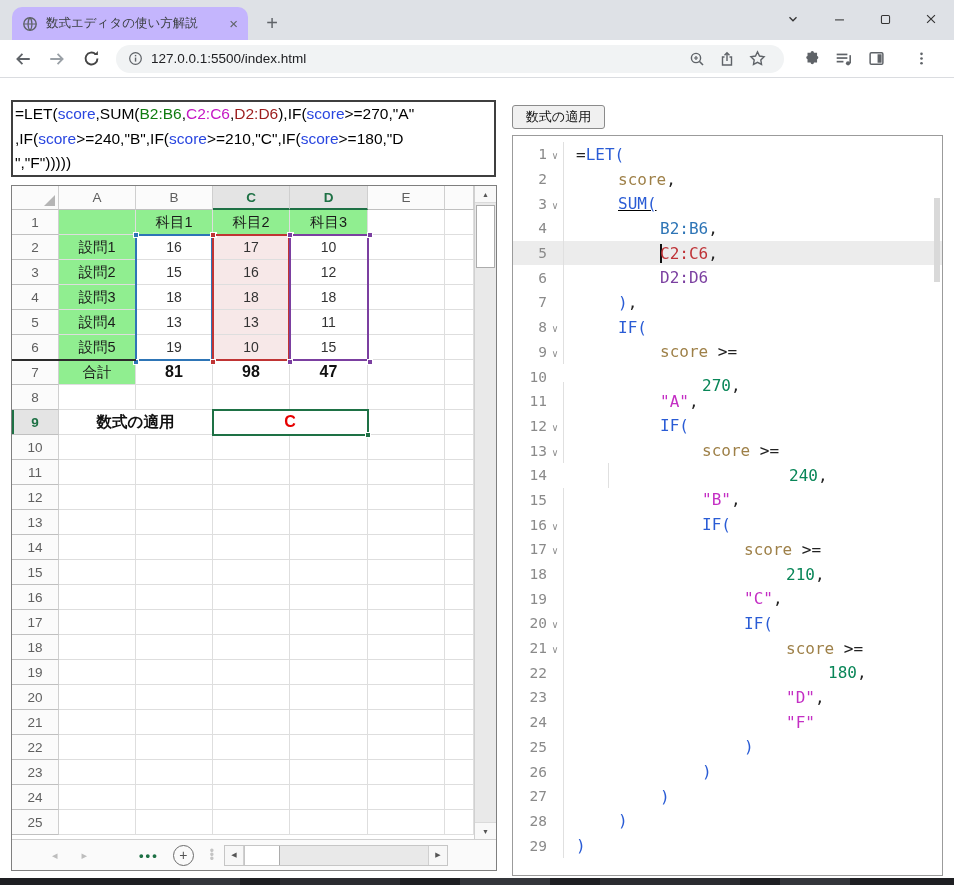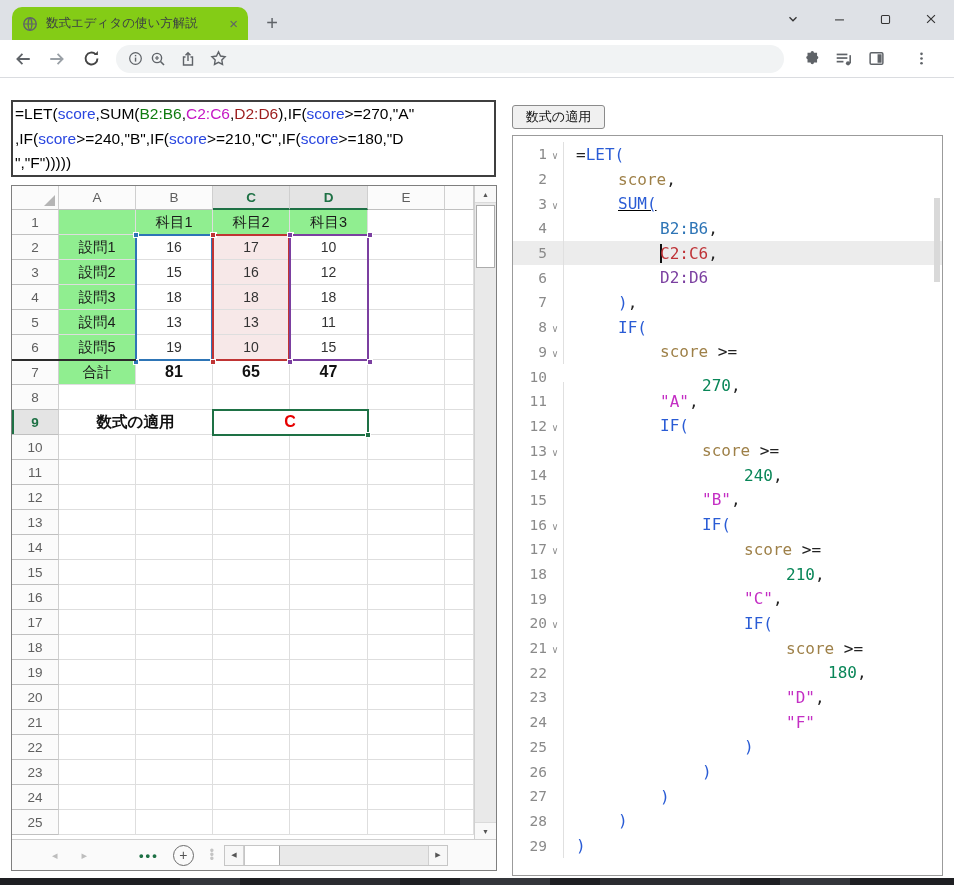--- a/index.html
+++ b/index.html
@@ -2,21 +2,21 @@
 <html><head>
 <meta charset="utf-8">
 <style>
   * { box-sizing: border-box; margin: 0; padding: 0; }
   html,body { width:954px; height:885px; overflow:hidden; }
   body { font-family:"Liberation Sans", sans-serif; background:#fff; }
   .window { position:relative; width:954px; height:885px; overflow:hidden; background:#fff; }
 
   
   .tabbar { position:absolute; left:0; top:0; width:954px; height:40px; background:#DEE1E6; }
-  .tab { position:absolute; left:12px; top:7px; width:236px; height:33px; background:#84cc16;
+  .tab { position:absolute; left:12px; top:7px; width:236px; height:33px; background:#c4b5fd;
          border-radius:10px 10px 0 0; display:flex; align-items:center; padding:0 10px;justify-content:space-between; }
   .tab-title { flex:1; font-size:12.5px; color:#3C4043; white-space:nowrap; overflow:hidden; margin:0 8px; }
   .tab-close { font-size:15px; color:#5F6368; line-height:1; cursor:default; }
   .newtab { position:absolute; left:258px; top:9px; width:28px; height:28px; font-size:20px; color:#5F6368;
             display:flex; align-items:center; justify-content:center; }
   .wincontrols { position:absolute; right:0; top:0; height:38px; display:flex; }
   .wc { width:46px; height:38px; display:flex; align-items:center; justify-content:center; color:#333; }
 
   .toolbar { position:absolute; left:0; top:40px; width:954px; height:38px; background:#fff;
              border-bottom:1px solid #DADCE0; display:flex; align-items:center; }
@@ -156,20 +156,21 @@
           <path d="M13.6 8A5.6 5.6 0 1 1 11.9 4" fill="none" stroke="#444" stroke-width="1.8"></path>
           <path d="M14 1v3.6h-3.6z" fill="#444"></path>
         </svg>
     </div>
     <div class="urlpill">
       <svg class="ic" width="15" height="15" viewBox="0 0 16 16">
         <circle cx="8" cy="8" r="6.2" fill="none" stroke="#5F6368" stroke-width="1.3"></circle>
         <rect x="7.3" y="7" width="1.5" height="4.3" fill="#5F6368"></rect>
           <rect x="7.3" y="4.2" width="1.5" height="1.5" fill="#5F6368"></rect>
       </svg>
+      <span class="urltext">127.0.0.1:5500/index.html</span>
       <span class="pillic">
         <svg class="ic" width="16" height="16" viewBox="0 0 16 16">
             <circle cx="7" cy="7" r="4.6" fill="none" stroke="#5F6368" stroke-width="1.4"></circle>
             <path d="M10.5 10.5L14 14" stroke="#5F6368" stroke-width="1.6"></path>
             <path d="M7 5v4M5 7h4" stroke="#5F6368" stroke-width="1.2"></path>
           </svg>
       </span>
       <span class="pillic">
         <svg class="ic" width="16" height="16" viewBox="0 0 16 16">
             <path d="M5.5 6H3.5v8h9V6h-2" fill="none" stroke="#5F6368" stroke-width="1.4"></path>
@@ -284,21 +285,21 @@
           <span class="codepart" style="padding-left: 96px;"><span class="tk-k">IF(</span></span>
         </div>
         <div class="eline">
           <span class="lnum">13</span>
           <span class="fold">∨</span>
           <span class="codepart" style="padding-left: 138px;"><span class="tk-v">score</span><span class="tk-p"> &gt;=</span></span>
         </div>
         <div class="eline">
           <span class="lnum">14</span>
           <span class="fold"></span>
-          <span class="codepart" style="padding-left: 180px;"><span class="tk-n">240</span><span class="tk-p">,</span></span>
+          <span class="codepart" style="padding-left: 180px; margin-left: 45px;"><span class="tk-n">240</span><span class="tk-p">,</span></span>
         </div>
         <div class="eline">
           <span class="lnum">15</span>
           <span class="fold"></span>
           <span class="codepart" style="padding-left: 138px;"><span class="tk-s">"B"</span><span class="tk-p">,</span></span>
         </div>
         <div class="eline">
           <span class="lnum">16</span>
           <span class="fold">∨</span>
           <span class="codepart" style="padding-left: 138px;"><span class="tk-k">IF(</span></span>
@@ -418,21 +419,21 @@
             <div class="cell hdr rowhdr">6</div>
             <div class="cell green jp">設問5</div>
             <div class="cell ">19</div>
             <div class="cell pink">10</div>
             <div class="cell ">15</div>
             <div class="cell "></div>
             <div class="cell "></div>
             <div class="cell hdr rowhdr">7</div>
             <div class="cell green jp">合計</div>
             <div class="cell total">81</div>
-            <div class="cell total">65</div>
+            <div class="cell total">98</div>
             <div class="cell total">47</div>
             <div class="cell "></div>
             <div class="cell "></div>
             <div class="cell hdr rowhdr">8</div>
             <div class="cell "></div>
             <div class="cell "></div>
             <div class="cell "></div>
             <div class="cell "></div>
             <div class="cell "></div>
             <div class="cell "></div>

